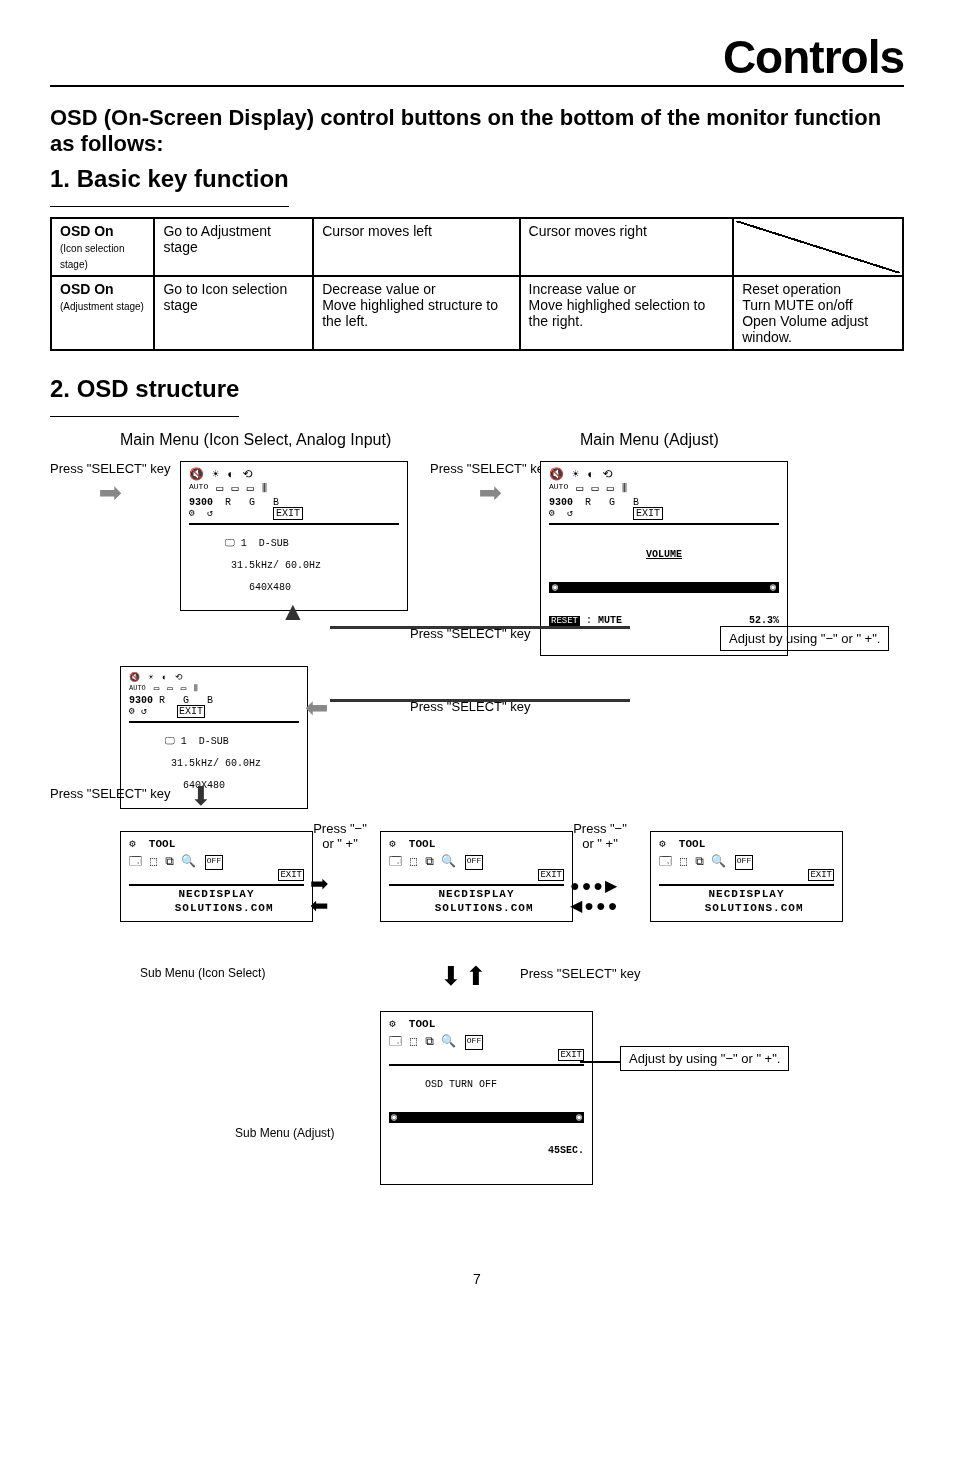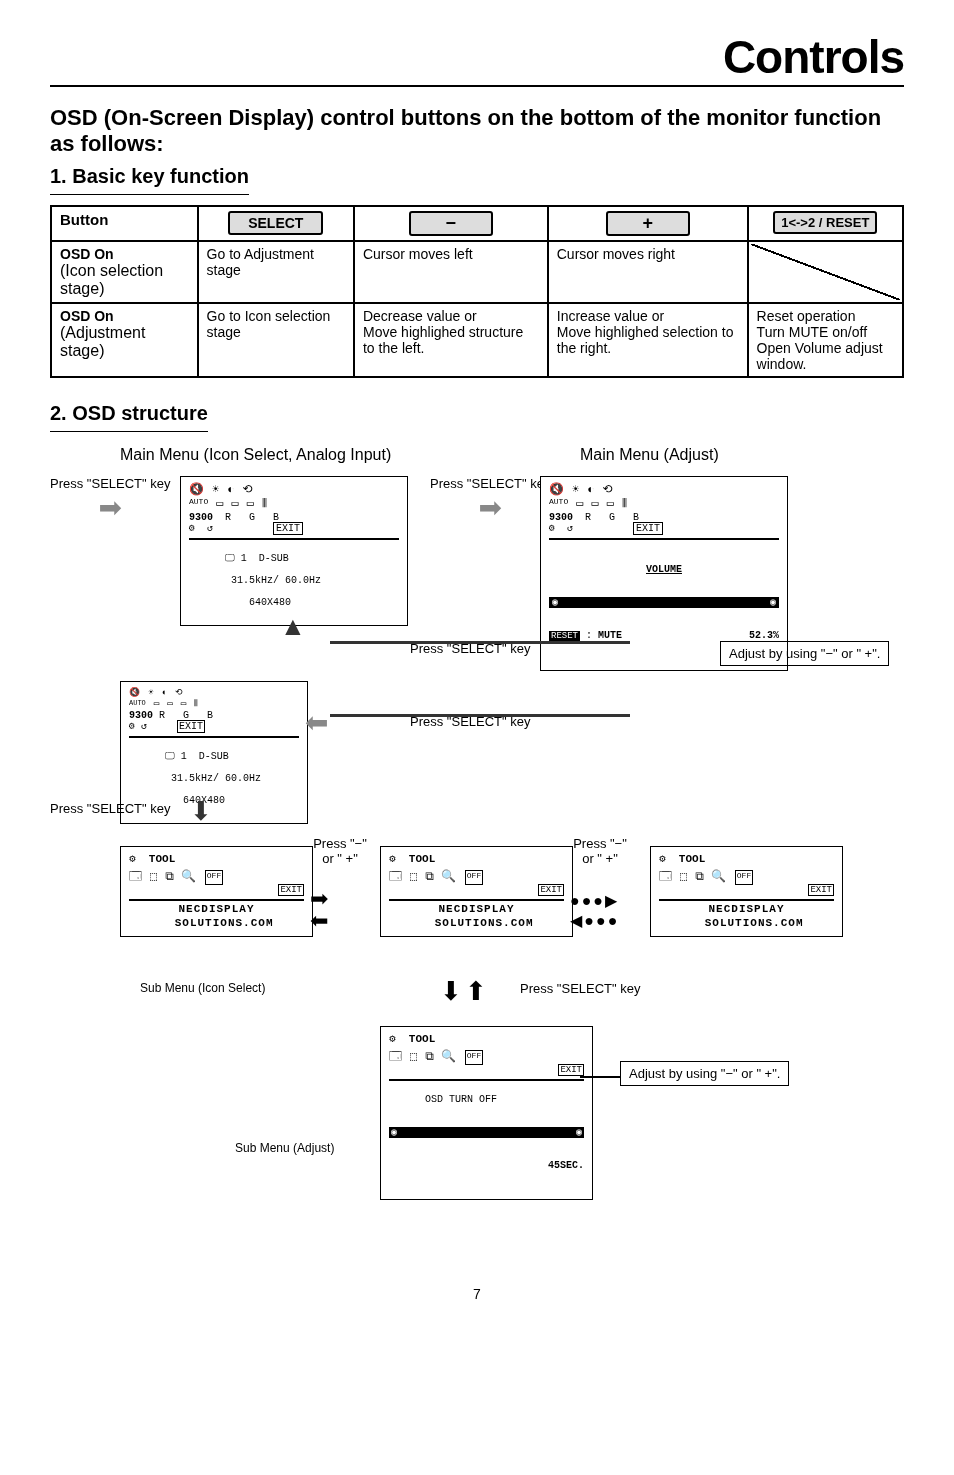--- a/index.html
+++ b/index.html
@@ -21,26 +21,26 @@
     padding-bottom: 1px;
     margin-bottom: 18px;
   }
   .subheading {
     font-weight: bold;
     font-size: 22px;
     margin-bottom: 2px;
   }
   .section-heading {
     font-weight: bold;
-    font-size: 20px;
+    font-size: 24px;
     border-bottom: 1.5px solid #000;
     display: inline-block;
     margin-top: 6px;
     margin-bottom: 6px;
-    padding-bottom: 6px;
+    padding-bottom: 13px;
   }
   table.key-table {
     border-collapse: collapse;
     width: 100%;
     margin-top: 4px;
   }
   table.key-table th, table.key-table td {
     border: 2px solid #000;
     padding: 4px 8px;
     font-size: 14px;
@@ -73,21 +73,21 @@
   .btn-reset {
     display: inline-block;
     border: 2px solid #000;
     background: #ddd;
     padding: 2px 6px;
     font-weight: bold;
     font-size: 13px;
     border-radius: 3px;
   }
   .small-note {
-    font-size: 16px;
+    font-size: 10px;
   }
   .diag-cell {
     position: relative;
     min-height: 40px;
   }
   .diag-cell::after {
     content: "";
     position: absolute;
     left: 2px; right: 2px; top: 2px; bottom: 2px;
     background: linear-gradient(to top right, transparent calc(50% - 1px), #000 calc(50% - 1px), #000 calc(50% + 1px), transparent calc(50% + 1px));
@@ -178,27 +178,20 @@
 
 
 <div class="page-title">Controls</div>
 
 <div class="subheading">OSD (On-Screen Display) control buttons on the bottom of the monitor function as follows:</div>
 
 <div class="section-heading">1. Basic key function</div>
 
 <table class="key-table">
   <tbody>
-      <tr>
-    <th>Button</th>
-    <th style="text-align:center;"><span class="btn-label">SELECT</span></th>
-    <th style="text-align:center;"><span class="btn-minus">−</span></th>
-    <th style="text-align:center;"><span class="btn-plus">+</span></th>
-    <th style="text-align:center;"><span class="btn-reset">1&lt;-&gt;2 / RESET</span></th>
-  </tr>
   <tr>
     <td><b>OSD On</b><br><span class="small-note">(Icon selection stage)</span></td>
     <td>Go to Adjustment stage</td>
     <td>Cursor moves left</td>
     <td>Cursor moves right</td>
     <td class="diag-cell"></td>
   </tr>
   <tr>
     <td><b>OSD On</b><br><span class="small-note">(Adjustment stage)</span></td>
     <td>Go to Icon selection stage</td>

